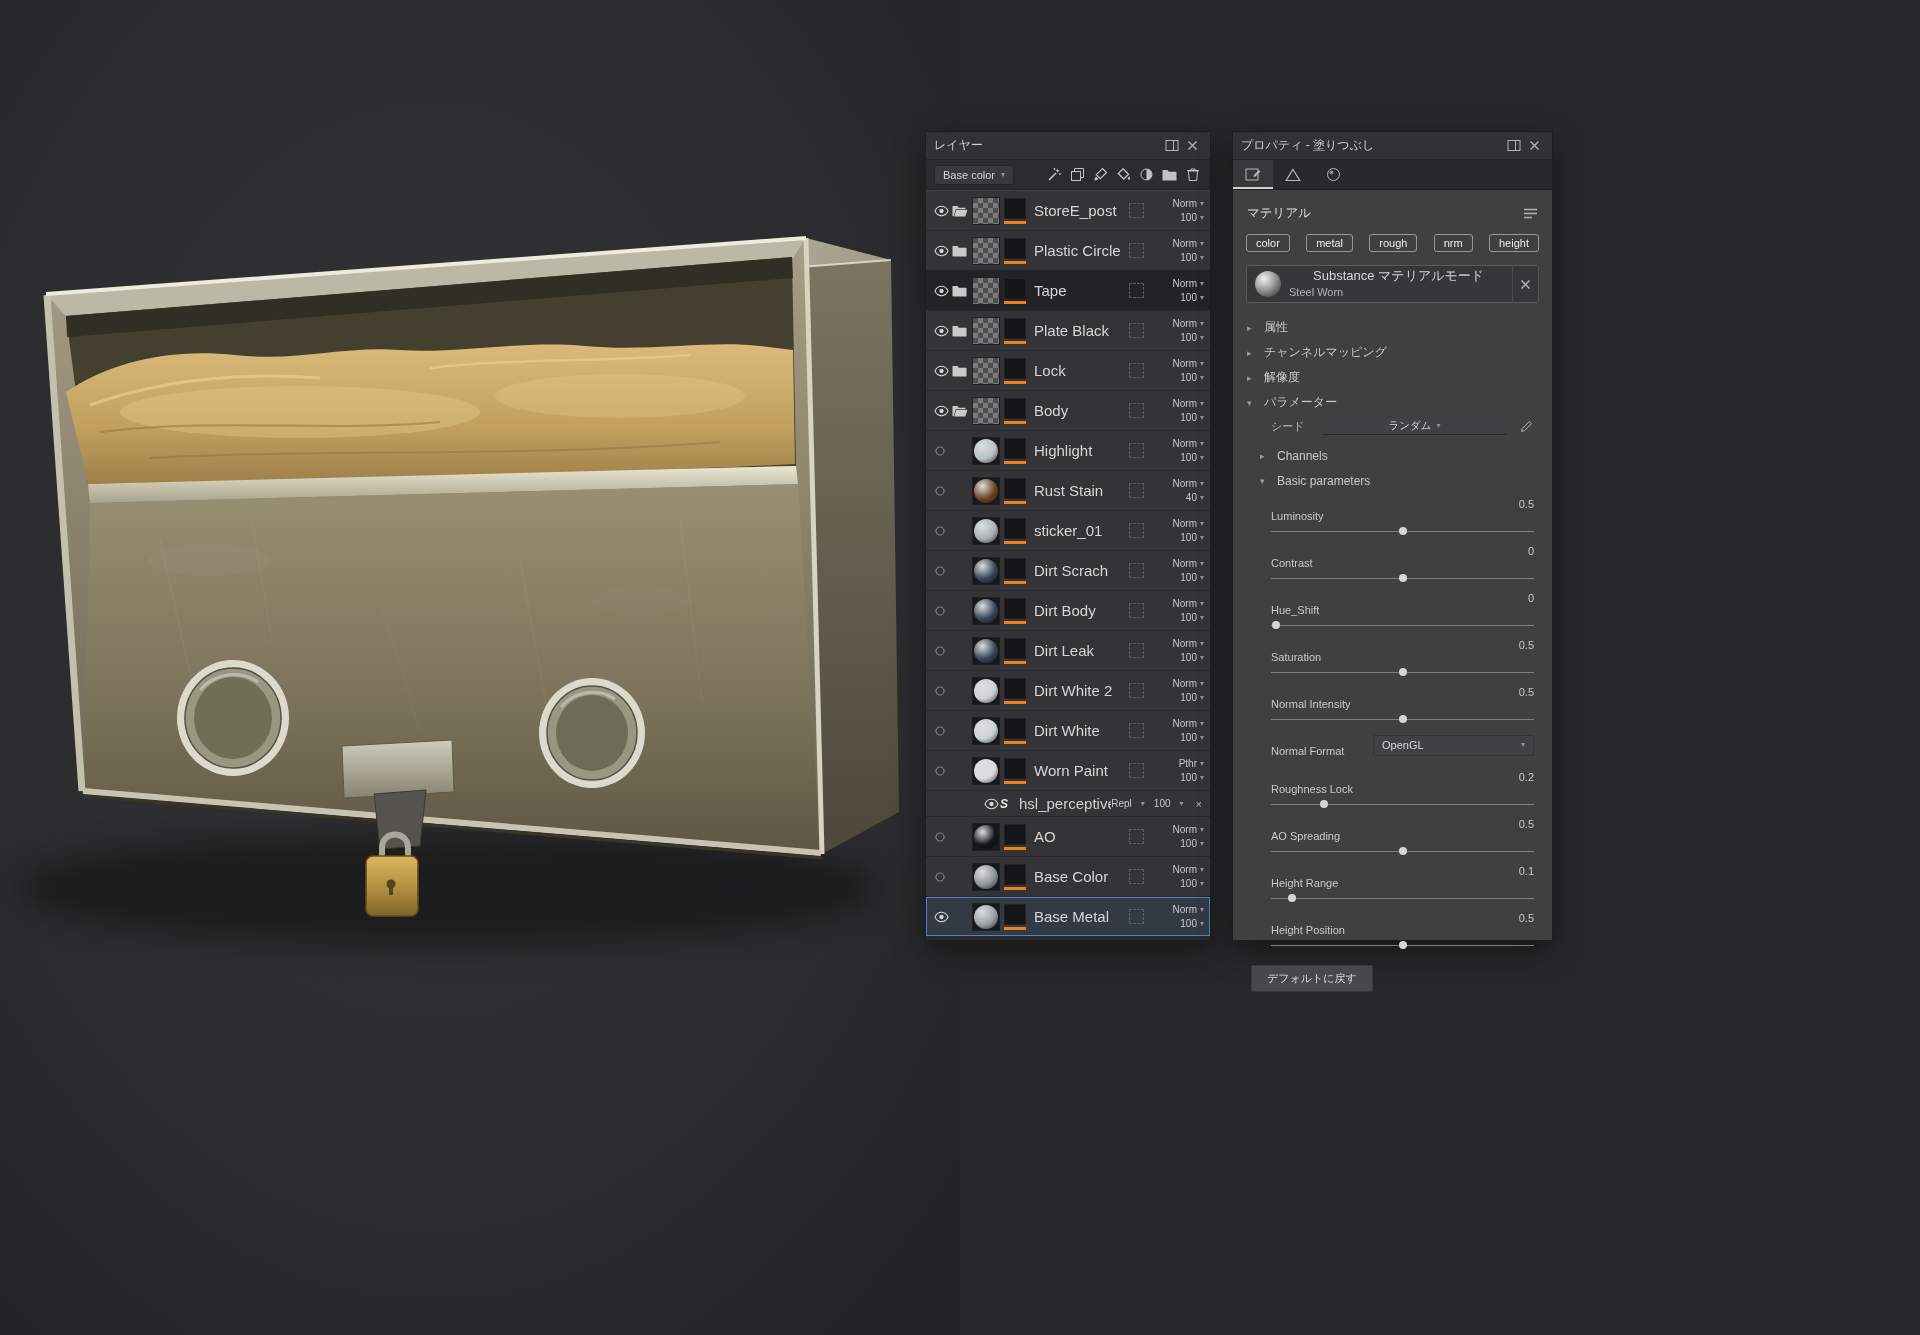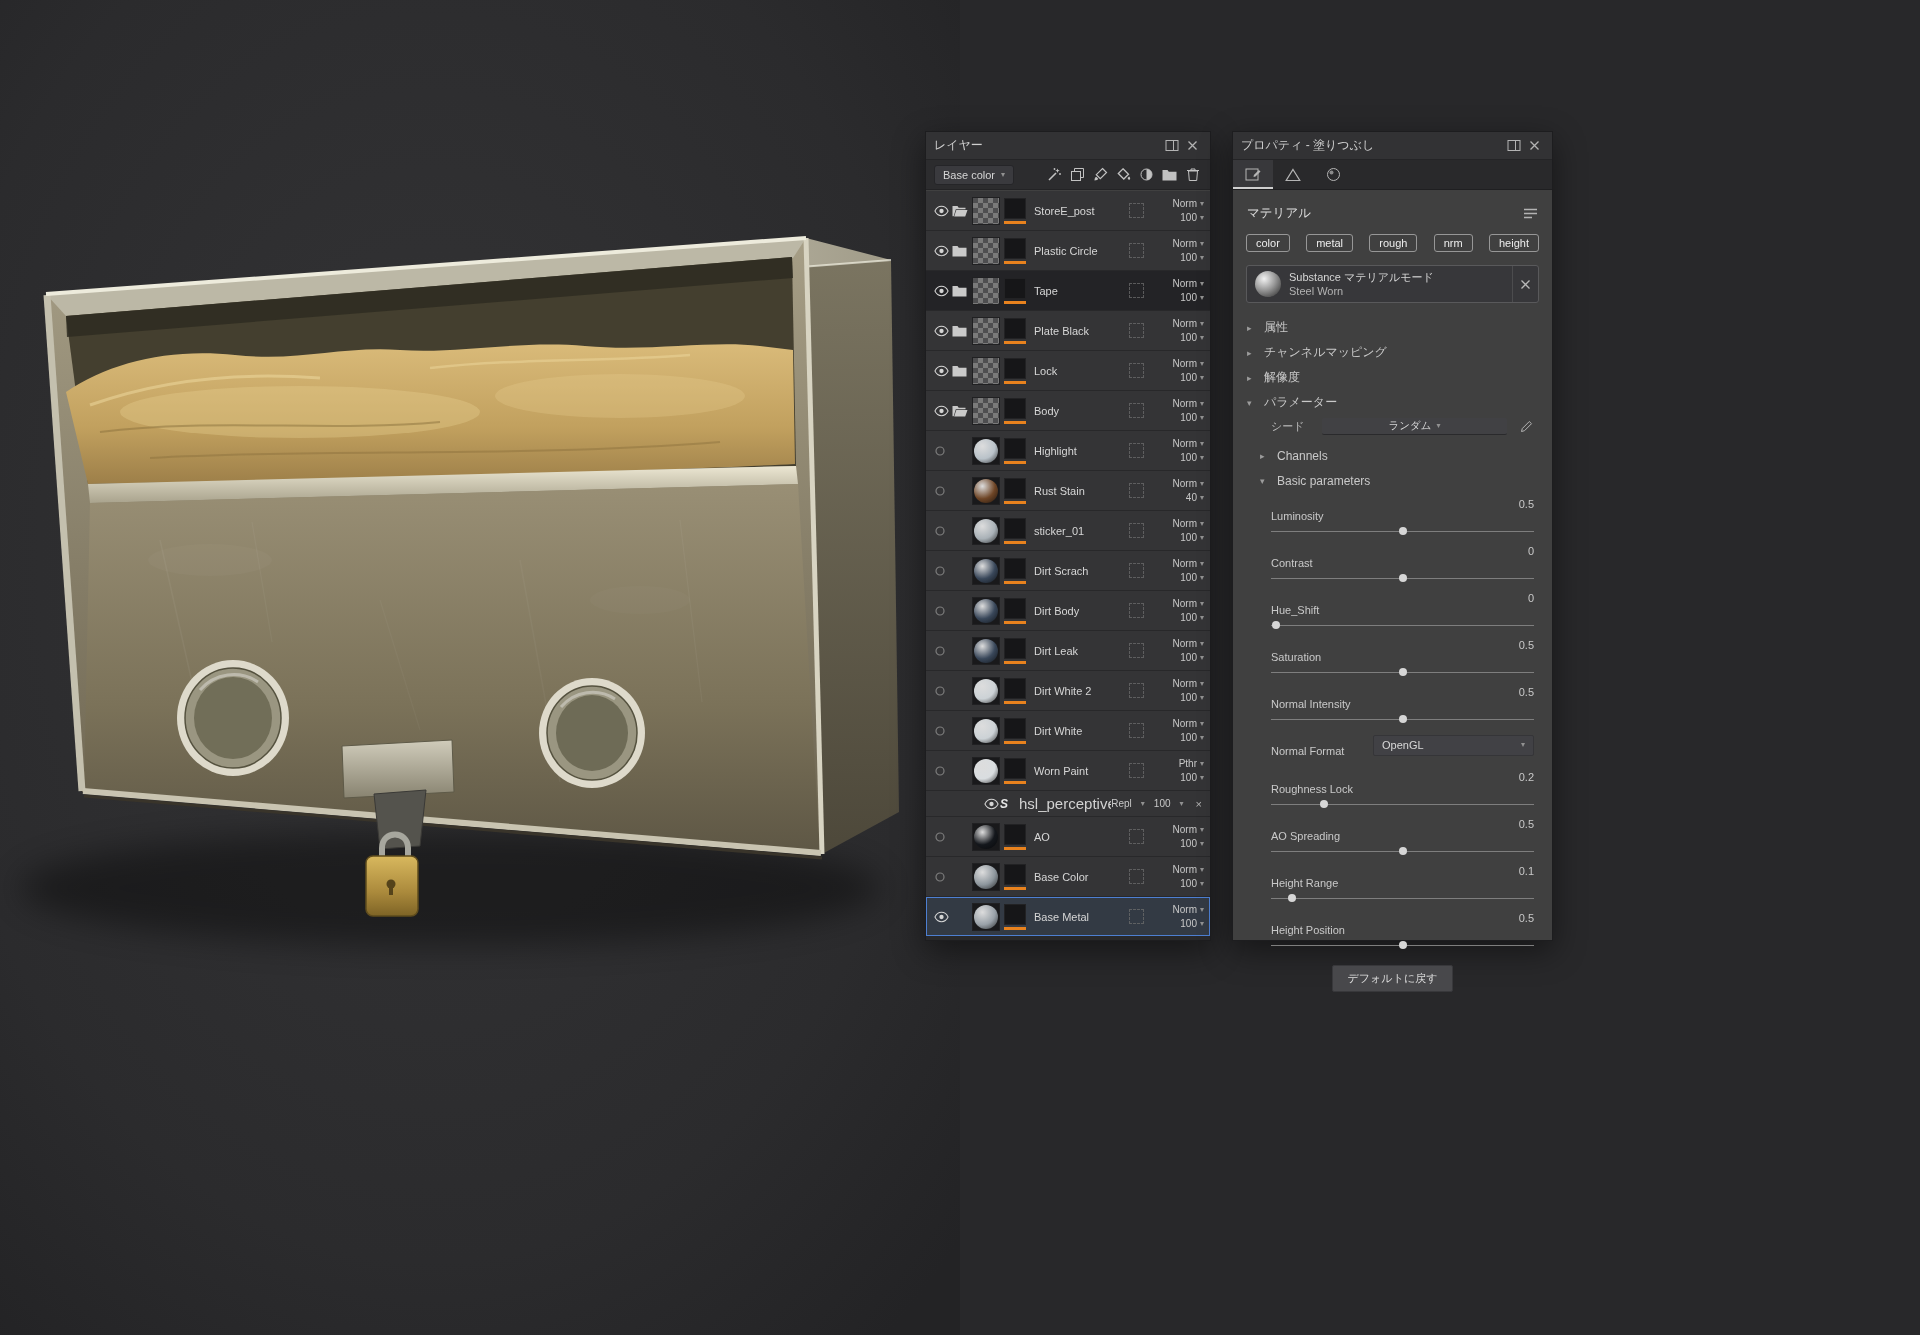--- a/index.html
+++ b/index.html
@@ -41,21 +41,21 @@
   .thumb1 { width:28px; height:28px; flex:none; }
   .checker { background-color:#4e4e50; border:1px solid #202022;
     background-image:linear-gradient(45deg,#7a7a7a 25%,transparent 25%,transparent 75%,#7a7a7a 75%),
                      linear-gradient(45deg,#7a7a7a 25%,transparent 25%,transparent 75%,#7a7a7a 75%);
     background-size:10px 10px; background-position:0 0,5px 5px; }
   .spherebox { background:#19191b; border:1px solid #202022; display:flex; align-items:center; justify-content:center; }
   .sph { width:24px; height:24px; border-radius:50%; display:block; }
   .t2wrap { width:22px; margin-left:4px; flex:none; display:flex; flex-direction:column; align-items:stretch; }
   .thumb2 { height:21px; background:#161618; border:1px solid #222224; }
   .bar { height:3px; margin-top:2px; background:var(--accent); }
-  .lname { flex:1; min-width:0; margin-left:8px; font-size:11px; color:#d6d6d6;
+  .lname { flex:1; min-width:0; margin-left:8px; font-size:15px; color:#d6d6d6;
     white-space:nowrap; overflow:hidden; }
   .mask-slot { width:15px; height:15px; flex:none; border:1px dashed #6d6d6d; opacity:.75; margin-right:8px; }
   .bcol { width:52px; flex:none; display:flex; flex-direction:column; align-items:flex-end; gap:4px; }
   .bitem { display:flex; align-items:center; gap:3px; font-size:10px; color:#c8c8c8; line-height:1; }
 
   .erow { height:26px; display:flex; align-items:center; background:#343436;
     border-bottom:1px solid #28282a; padding:0 8px 0 58px; }
   .erow .eye { width:16px; }
   .sico { width:15px; font-size:12px; font-weight:bold; font-style:italic; color:#e6e6e6; flex:none; }
   .ename { flex:1; min-width:0; font-size:15px; color:#d2d2d2; margin-left:4px;
@@ -70,21 +70,21 @@
   .pbody { color:#cccccc; }
   .mat-head { display:flex; align-items:center; padding:13px 12px 9px 14px;gap:9px; }
   .mlabel { flex:1; font-size:12.5px; color:#dcdcdc; }
   .chips { display:flex; justify-content:space-between; padding:2px 13px 11px; }
   .chip { border:1px solid #979797; border-radius:3px; padding:2px 9px; font-size:11px; color:#ececec; }
   .mat-slot { margin:2px 13px 12px; height:38px; border:1px solid #59595b; border-radius:3px;
     background:#37373a; display:flex; align-items:center; }
   .msphere { width:26px; height:26px; border-radius:50%; margin:0 8px; flex:none;
     background:radial-gradient(circle at 35% 30%, #f2f2f2, #9a9a9a 45%, #2f2f2f 95%); }
   .mtext { flex:1; min-width:0; line-height:1.3; }
-  .m1 { font-size:11px; color:#d6d6d6; white-space:nowrap; overflow:hidden; }
+  .m1 { font-size:13px; color:#d6d6d6; white-space:nowrap; overflow:hidden;margin-left:24px; }
   .m2 { font-size:11px; color:#b2b2b2; }
   .mclose { width:26px; align-self:stretch; border-left:1px solid #4c4c4e;
     display:flex; align-items:center; justify-content:center; color:#b9b9b9; }
   .secrow { display:flex; align-items:center; height:25px; padding-left:14px; gap:8px;
     font-size:12px; color:#c9c9c9; }
   .secrow.subsec { padding-left:27px; }
   .chev { width:9px; font-size:9px; color:#9c9c9c; }
   .seedrow { display:flex; align-items:center; gap:9px; padding:1px 16px 7px 38px; }
   .slabel { width:42px; flex:none; font-size:11px; color:#bcbcbc; }
   .seedbtn { flex:1; height:17px; background:#414144; border-radius:2px;
@@ -95,21 +95,21 @@
   .prow1 { display:flex; justify-content:space-between; font-size:11px; color:#c9c9c9; margin-bottom:9px; }
   .ptrack { position:relative; height:1px; background:#7e7e7e; }
   .pknob { position:absolute; top:-4px; width:8px; height:8px; border-radius:50%;
     background:#d6d6d6; transform:translateX(-50%); }
   .pdroprow { display:flex; align-items:center; padding:0 18px 0 38px; margin:2px 0 14px; }
   .plabel { font-size:11px; color:#c9c9c9;margin-top:12px; }
   .pdroprow .plabel { width:102px; flex:none; }
   .pdrop { flex:1; height:21px; background:#414145; border:1px solid #353538; border-radius:2px;
     display:flex; align-items:center; padding:0 8px; font-size:11px; color:#d8d8d8; }
   .pdrop .caret { margin-left:auto; }
-  .resetrow { display:flex; justify-content:center; padding:6px 18px; }
+  .resetrow { display:flex; justify-content:flex-start; padding:6px 18px; }
   .resetbtn { background:#48484b; border:1px solid #38383b; border-radius:2px;
     color:#dcdcdc; font-size:11px; padding:5px 15px; }
 </style>
 </head>
 <body>
 
 <div class="stage">
 
   <svg class="viewport" width="960" height="1335" viewBox="0 0 960 1335" style="position:absolute;left:0;top:0;">
     <defs>

